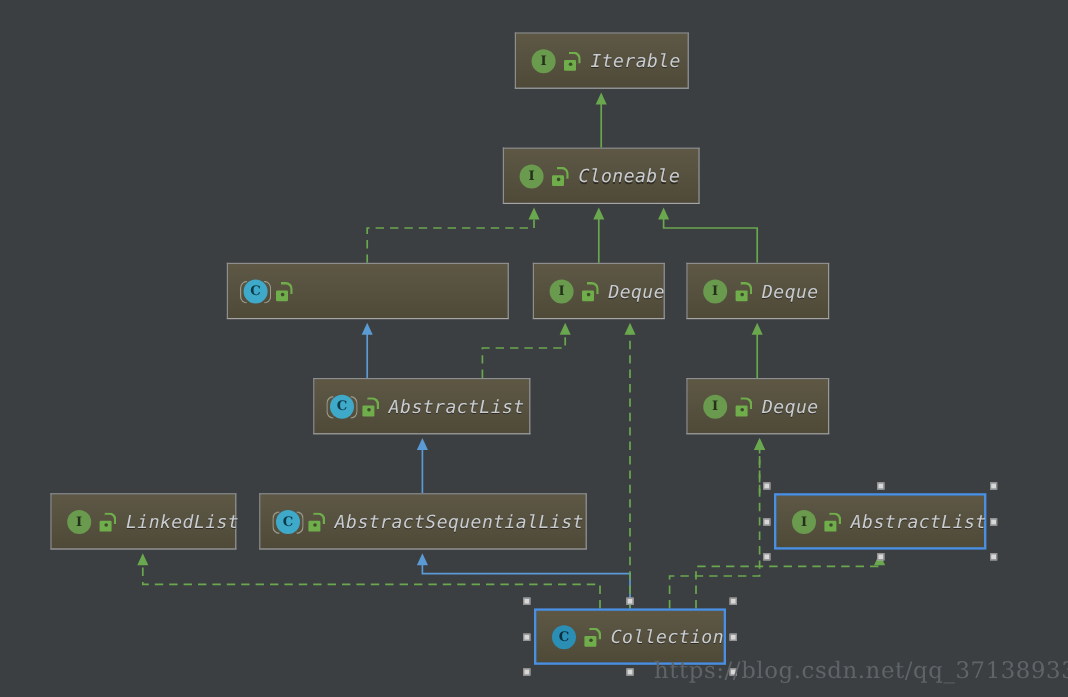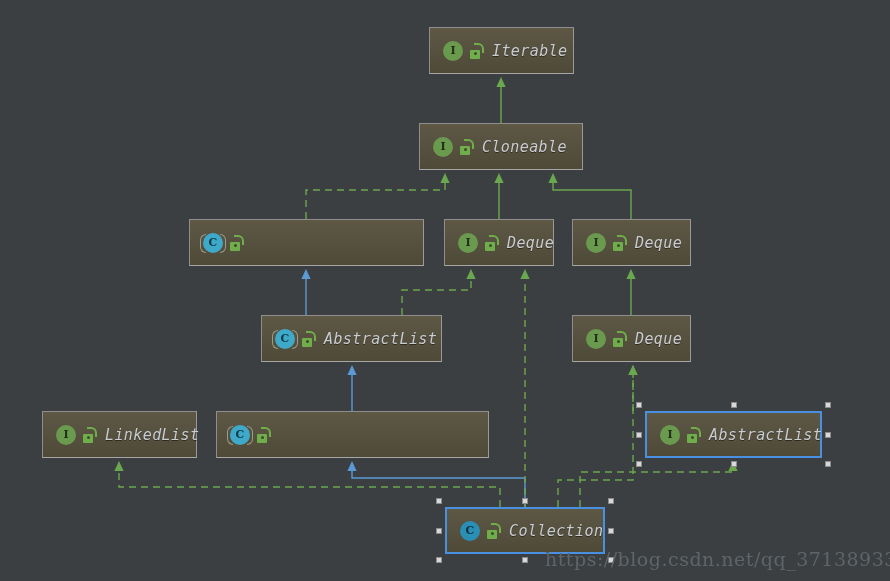--- a/index.html
+++ b/index.html
@@ -272,20 +272,21 @@
         <span class="node-label">LinkedList</span>
       </div>
       <div class="node" style="left: 216px; top: 411px; width: 273px; height: 47px;">
         <span class="type-icon cls abstract">
           <span class="disc">C</span>
         </span>
         <span class="lock-icon">
           <span class="shackle"></span>
           <span class="body"></span>
         </span>
+        <span class="node-label">AbstractSequentialList</span>
       </div>
       <div class="node selected" style="left: 645px; top: 411px; width: 177px; height: 47px;">
         <span class="type-icon iface">
           <span class="disc">I</span>
         </span>
         <span class="lock-icon">
           <span class="shackle"></span>
           <span class="body"></span>
         </span>
         <span class="node-label">AbstractList</span>

